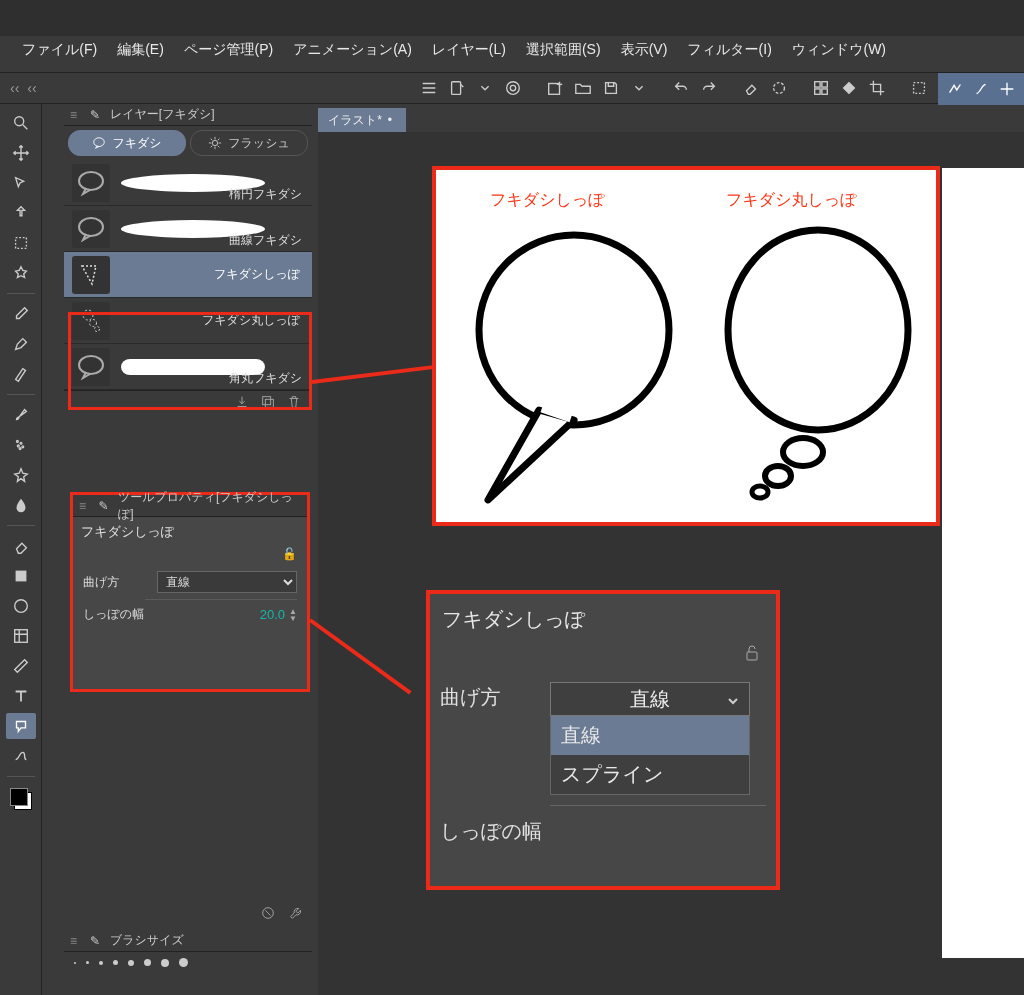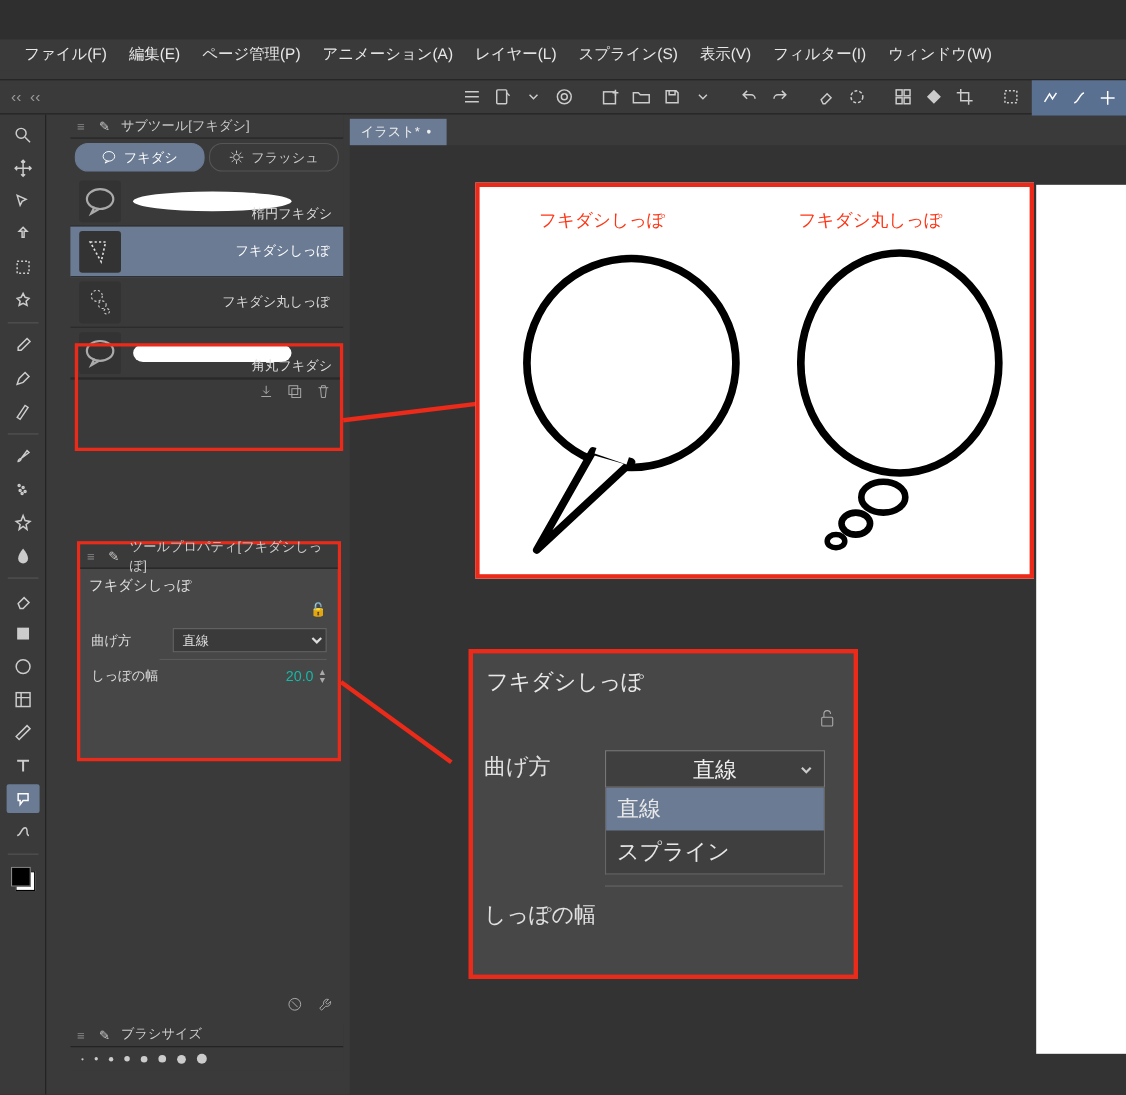--- a/index.html
+++ b/index.html
@@ -121,21 +121,21 @@
 <body>
 
 <div class="topstrip"></div>
 
 <div class="menubar">
   <span>ファイル(F)</span>
   <span>編集(E)</span>
   <span>ページ管理(P)</span>
   <span>アニメーション(A)</span>
   <span>レイヤー(L)</span>
-  <span>スプライン(S)</span>
+  <span>選択範囲(S)</span>
   <span>表示(V)</span>
   <span>フィルター(I)</span>
   <span>ウィンドウ(W)</span>
 </div>
 
 <div class="toolbar2">
   <div class="left-arrows">
     <span>‹‹</span>
     <span>‹‹</span>
   </div>
@@ -386,21 +386,21 @@
   <div class="tool-hr"></div>
   <div class="toolbtn colorswatch">
       <div class="sw-back"></div>
     </div>
 </div>
 
 <div class="subtool">
   <div class="panel-titlebar">
     <span class="hburger">≡</span>
     <span class="pencil">✎</span>
-    <span>サブツール[フキダシ]</span>
+    <span>レイヤー[フキダシ]</span>
   </div>
   <div class="sub-tabs">
     <div class="sub-tab active">
       <svg viewBox="0 0 16 16">
           <ellipse cx="8" cy="7" rx="6" ry="5"></ellipse>
           <path d="M6 11l-2 3 4-2"></path>
         </svg>
       <span>フキダシ</span>
     </div>
     <div class="sub-tab">
@@ -418,20 +418,34 @@
             <ellipse cx="17" cy="15" rx="12" ry="9" fill="none" stroke="#aaa" stroke-width="2"></ellipse>
             <path d="M12 22l-3 6 7-4" fill="none" stroke="#aaa" stroke-width="2"></path>
           </svg>
         </div>
       <div class="shape">
           <svg width="150" height="20" viewBox="0 0 150 20">
             <ellipse cx="75" cy="10" rx="72" ry="9" fill="#fff"></ellipse>
           </svg>
         </div>
       <div class="label">楕円フキダシ</div>
+    </div>
+    <div class="subtool-item">
+      <div class="thumb">
+          <svg viewBox="0 0 34 34">
+            <ellipse cx="17" cy="15" rx="12" ry="9" fill="none" stroke="#aaa" stroke-width="2"></ellipse>
+            <path d="M12 22l-3 6 7-4" fill="none" stroke="#aaa" stroke-width="2"></path>
+          </svg>
+        </div>
+      <div class="shape">
+          <svg width="150" height="20" viewBox="0 0 150 20">
+            <ellipse cx="75" cy="10" rx="72" ry="9" fill="#fff"></ellipse>
+          </svg>
+        </div>
+      <div class="label">曲線フキダシ</div>
     </div>
     <div class="subtool-item selected">
       <div class="thumb">
           <svg viewBox="0 0 34 34">
             <path d="M8 8 h14 l-4 18 z" fill="none" stroke="#ddd" stroke-width="1.5" stroke-dasharray="2 2"></path>
           </svg>
         </div>
       <div class="full-label">フキダシしっぽ</div>
     </div>
     <div class="subtool-item">

